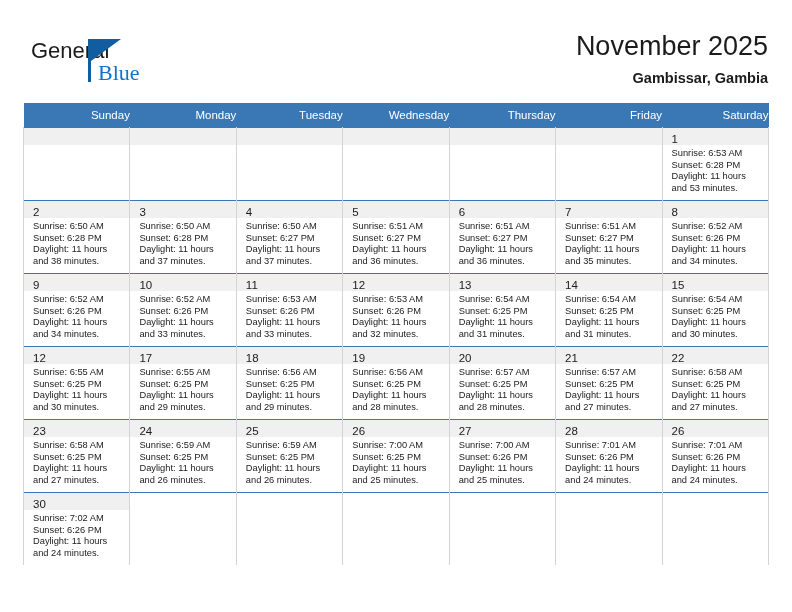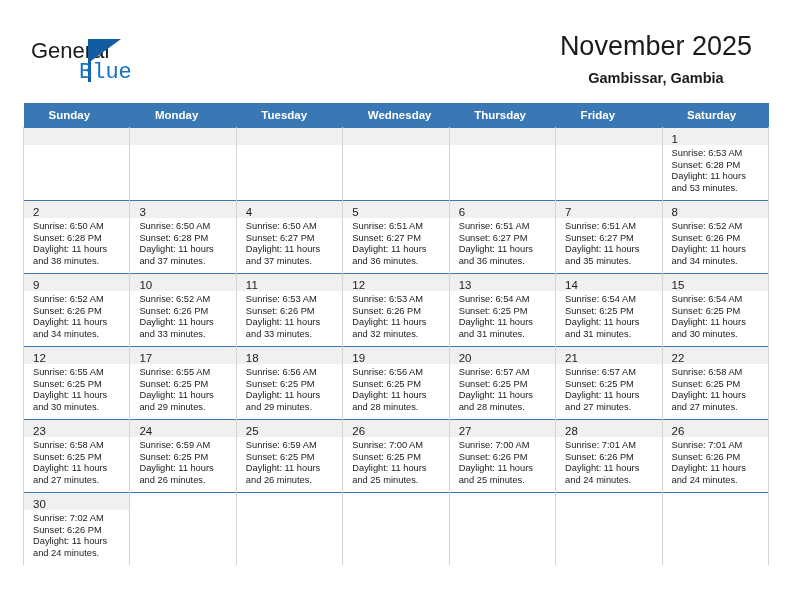--- a/index.html
+++ b/index.html
@@ -40,25 +40,25 @@
     position: absolute;
     left: 0;
     top: 0;
     font-size: 22px;
     letter-spacing: 0px;
     color: #1b1b1b;
     font-family: "Liberation Sans", sans-serif;
   }
   .logo-blue {
     position: absolute;
-    left: 48px;
+    left: 67px;
     top: 22px;
     font-size: 22px;
     color: #1273c4;
-    font-family: Liberation Mono, monospace;
+    font-family: Liberation Serif, serif;
   }
   .logo-tri {
     position: absolute;
     left: 60px;
     top: 1px;
     width: 0;
     height: 0;
     border-left: 30px solid #125ca0;
     border-bottom: 22px solid transparent;
   }
@@ -66,23 +66,23 @@
     position: absolute;
     left: 57px;
     top: 1px;
     width: 3px;
     height: 43px;
     background: #125ca0;
   }
 
   .title-block {
     position: absolute;
-    right: 40px;
+    right: 24px;
     top: 30px;
-    text-align: center;
+    text-align: right;
   }
   .cal-title {
     font-size: 27px;
     color: #1b1b1b;
     line-height: 32px;
     white-space: nowrap;
     font-weight: normal;
     font-family: "Liberation Sans", sans-serif;
   }
   .cal-sub {
@@ -100,23 +100,23 @@
     position: absolute;
     left: 23px;
     top: 103px;
     width: 746px;
     border-collapse: collapse;
     table-layout: fixed;
   }
   .calendar th {
     background: #3a78b5;
     color: #ffffff;
-    font-weight: bold;
+    font-weight: normal;
     font-size: 11.5px;
-    text-align: left;
+    text-align: right;
     padding: 5px 0 6px 25px;
     height: 13px;
     border: none;
     font-family: "Liberation Sans", sans-serif;
   }
   .calendar td {
     vertical-align: top;
     padding: 0;
     width: 106.57px;
     height: 72px;

